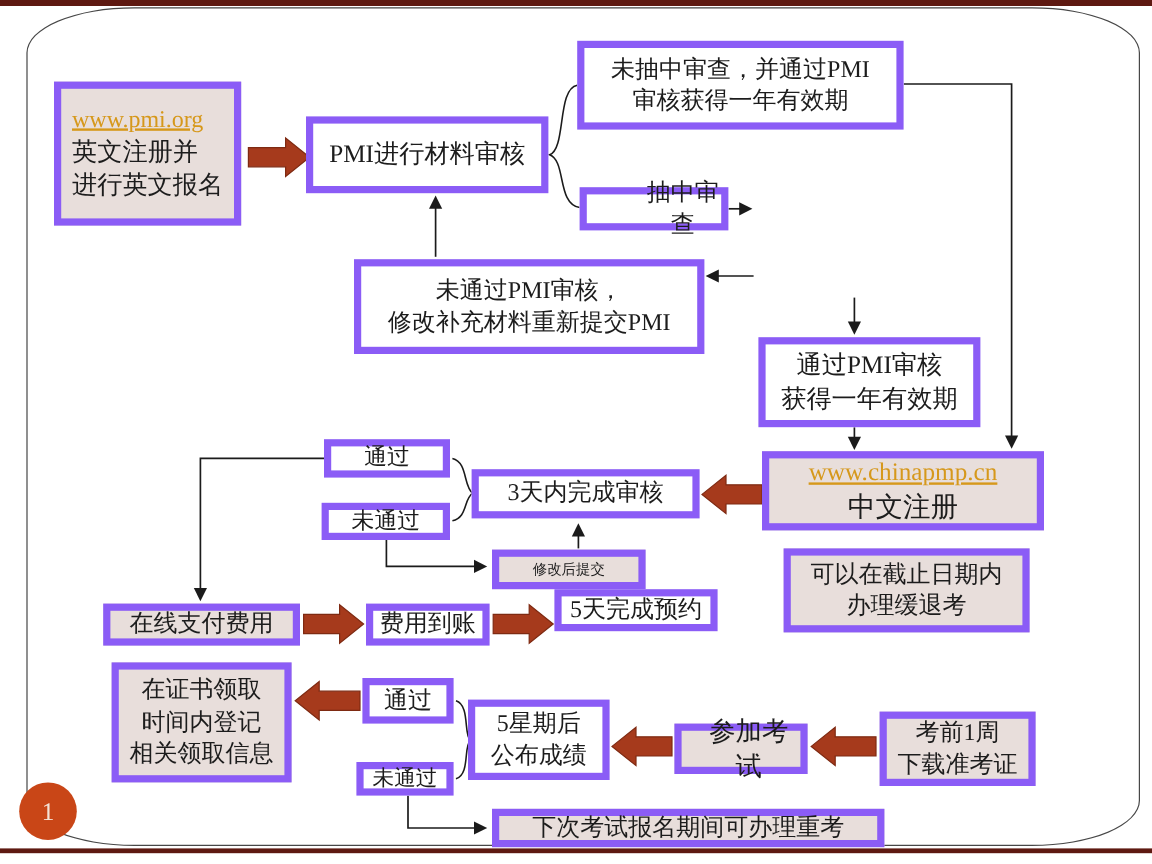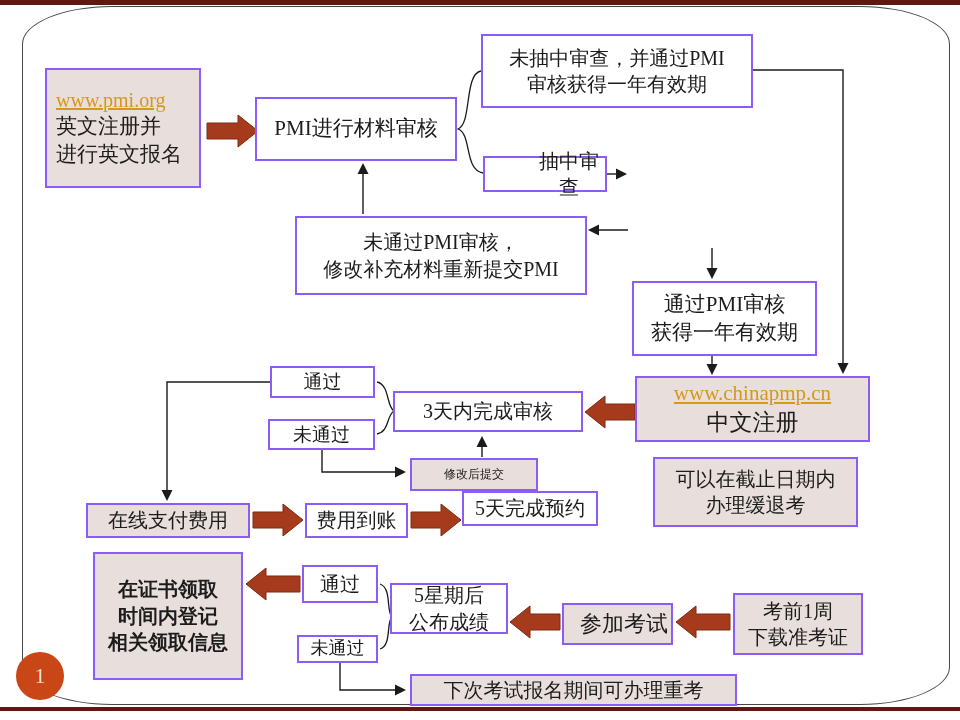--- a/index.html
+++ b/index.html
@@ -4,21 +4,21 @@
 <style>
   html,body{margin:0;padding:0;background:#fff;}
   .stage{position:relative;width:960px;height:720px;background:#ffffff;overflow:hidden;
          font-family:"Liberation Serif","DejaVu Serif",serif;color:#1c1c1c;}
   .bar{position:absolute;left:0;width:960px;}
   .bar.top{top:0;height:5px;}
   .bar.bottom{top:707px;height:4px;}
   .frame{position:absolute;left:22px;top:6px;width:926px;height:697px;
          border:1.5px solid #474747;border-radius:90px/38px;}
   svg.connectors{position:absolute;left:0;top:0;z-index:1;}
-  .node{position:absolute;box-sizing:border-box;border:2px solid #8b5cf6;background:#ffffff;
+  .node{position:absolute;box-sizing:border-box;border:6px solid #8b5cf6;background:#ffffff;
         display:flex;flex-direction:column;justify-content:center;align-items:center;
         text-align:center;white-space:pre-line;line-height:1.32;z-index:2;}
   .node.filled{background:#E8DEDB;}
   .node.leftalign{align-items:flex-start;text-align:left;padding-left:9px;}
   .link{text-decoration:underline;font-weight:normal;cursor:pointer;}
   .badge{position:absolute;left:16px;top:652px;width:48px;height:48px;border-radius:50%;
          display:flex;align-items:center;justify-content:center;
          font-size:21px;z-index:3;}
 </style>
 </head>
@@ -98,29 +98,29 @@
 
   <div class="node filled" style="left:86px;top:503px;width:164px;height:35px;font-size:20px;">在线支付费用</div>
 
   <div class="node" style="left:305px;top:503px;width:103px;height:35px;font-size:20px;">费用到账</div>
 
   <div class="node" style="left:462px;top:491px;width:136px;height:35px;font-size:20px;">5天完成预约</div>
 
   <div class="node filled" style="left:653px;top:457px;width:205px;height:70px;font-size:20px;">可以在截止日期内
 办理缓退考</div>
 
-  <div class="node filled" style="left:93px;top:552px;width:150px;height:128px;font-size:20px;font-weight:bold;">在证书领取
+  <div class="node filled" style="left:93px;top:552px;width:150px;height:100px;font-size:20px;">在证书领取
 时间内登记
 相关领取信息</div>
 
   <div class="node" style="left:302px;top:565px;width:76px;height:38px;font-size:20px;">通过</div>
 
   <div class="node" style="left:297px;top:635px;width:81px;height:28px;font-size:18px;">未通过</div>
 
-  <div class="node" style="left:390px;top:583px;width:118px;height:51px;font-size:20px;">5星期后
+  <div class="node" style="left:390px;top:583px;width:118px;height:67px;font-size:20px;">5星期后
 公布成绩</div>
 
   <div class="node filled" style="left:562px;top:603px;width:111px;height:42px;font-size:22px;padding-left:13px;">参加考试</div>
 
   <div class="node filled" style="left:733px;top:593px;width:130px;height:62px;font-size:20px;">考前1周
 下载准考证</div>
 
   <div class="node filled" style="left:410px;top:674px;width:327px;height:32px;font-size:20px;">下次考试报名期间可办理重考</div>
 
   <div class="badge" style="background: rgb(201, 70, 23); color: rgb(244, 227, 215);">1</div>

